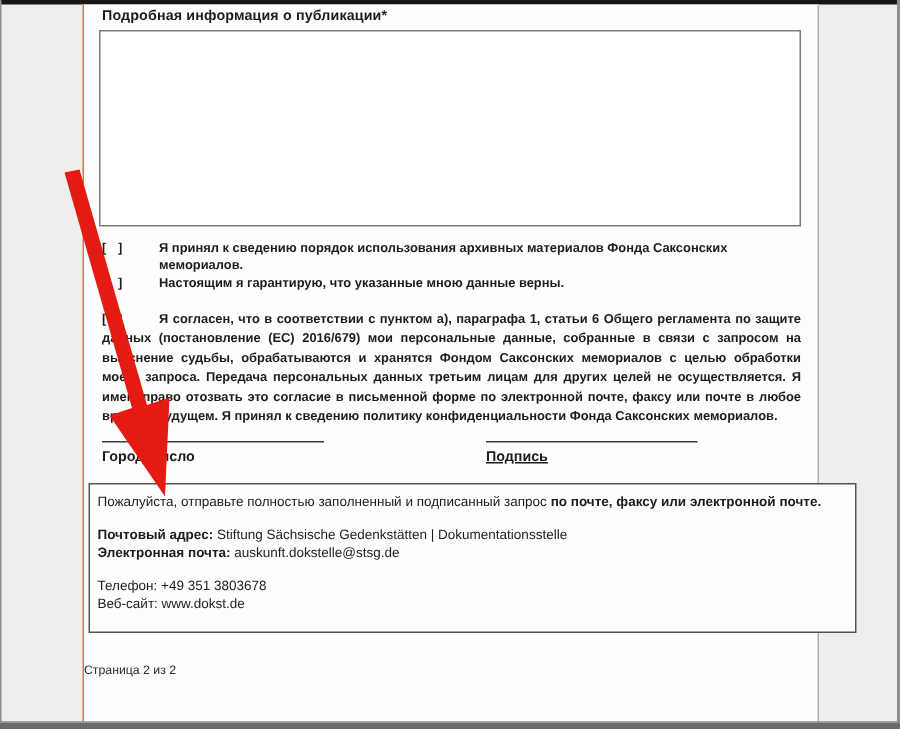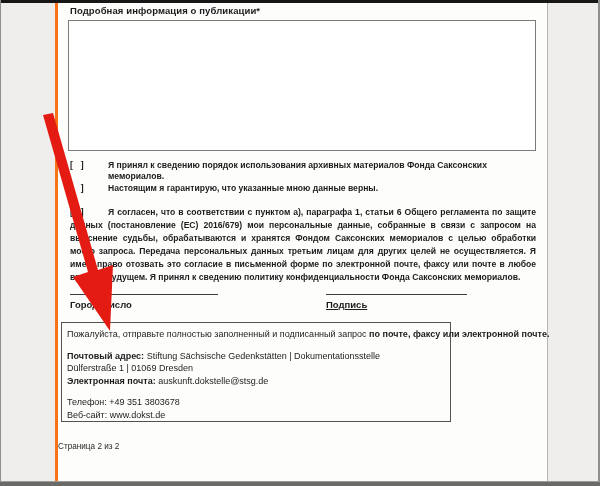--- a/index.html
+++ b/index.html
@@ -17,21 +17,21 @@
   .edge-top    { position: absolute; left: 0; top: 0; width: 600px; height: 3px; background: #161616; }
   .edge-bottom { position: absolute; left: 0; bottom: 0; width: 600px; height: 4px; background: #6a6a68; border-top: 1px solid #9a9a98; }
   .edge-left   { position: absolute; left: 0; top: 0; width: 1px; height: 486px; background: #8f8f8d; }
   .edge-right  { position: absolute; right: 0; top: 0; width: 2px; height: 486px; background: #8f8f8d; }
 
   .page {
     position: absolute;
     left: 55px; top: 3px;
     width: 489px; height: 479px;
     background: #fdfdfc;
-    border-left: 3px solid #f97316;
+    border-left: 1px solid #f97316;
     border-right: 1px solid #b5b3b0;
     color: #1c1c1c;
   }
 
   .doc-title {
     position: absolute; left: 12px; top: 2px;
     font-size: 9.5px; font-weight: bold; letter-spacing: 0.1px;
   }
 
   .detail-box {
@@ -61,21 +61,21 @@
   .cb-inline { display: inline-block; width: 38px; white-space: pre; letter-spacing: 1px; }
 
   .sig-block { position: absolute; top: 291px; }
   .sig-block.city { left: 12px; width: 148px; }
   .sig-block.sign { left: 268px; width: 141px; text-decoration: underline; }
   .sig-line  { border-top: 1px solid #3c3c3c; width: 100%; height: 0; }
   .sig-label { margin-top: 4px; font-size: 9.5px; font-weight: bold; }
 
   .contact-box {
     position: absolute; left: 3px; top: 319px;
-    width: 390px; height: 100px;
+    width: 512px; height: 100px;
     border: 1px solid #555350;
     background: #fdfdfc;
     padding: 5px 0 0 5px;
     box-sizing: border-box;
     font-size: 9px; line-height: 12.5px;
   }
   .contact-box .ln { white-space: nowrap; }
   .contact-box .gap { height: 9px; }
   .b { font-weight: bold; }
 
@@ -125,21 +125,20 @@
 
     <div class="sig-block sign">
       <div class="sig-line"></div>
       <div class="sig-label">Подпись</div>
     </div>
 
     <div class="contact-box">
       <div class="ln"><span>Пожалуйста, отправьте полностью заполненный и подписанный запрос </span><span class="b">по почте, факсу или электронной почте</span><span class="b">.</span></div>
       <div class="gap"></div>
       <div class="ln"><span class="b">Почтовый адрес:</span><span> Stiftung Sächsische Gedenkstätten | Dokumentationsstelle</span></div>
-      <div class="ln">Dülferstraße 1 | 01069 Dresden</div>
       <div class="ln"><span class="b">Электронная почта:</span><span> auskunft.dokstelle@stsg.de</span></div>
       <div class="gap"></div>
       <div class="ln"><span>Телефон:</span><span> +49 351 3803678</span></div>
       <div class="ln"><span>Веб-сайт:</span><span> www.dokst.de</span></div>
     </div>
 
     <div class="page-number">Страница 2 из 2</div>
   </div>
 
   <svg class="arrow-svg" viewBox="0 0 600 486" aria-hidden="true">

